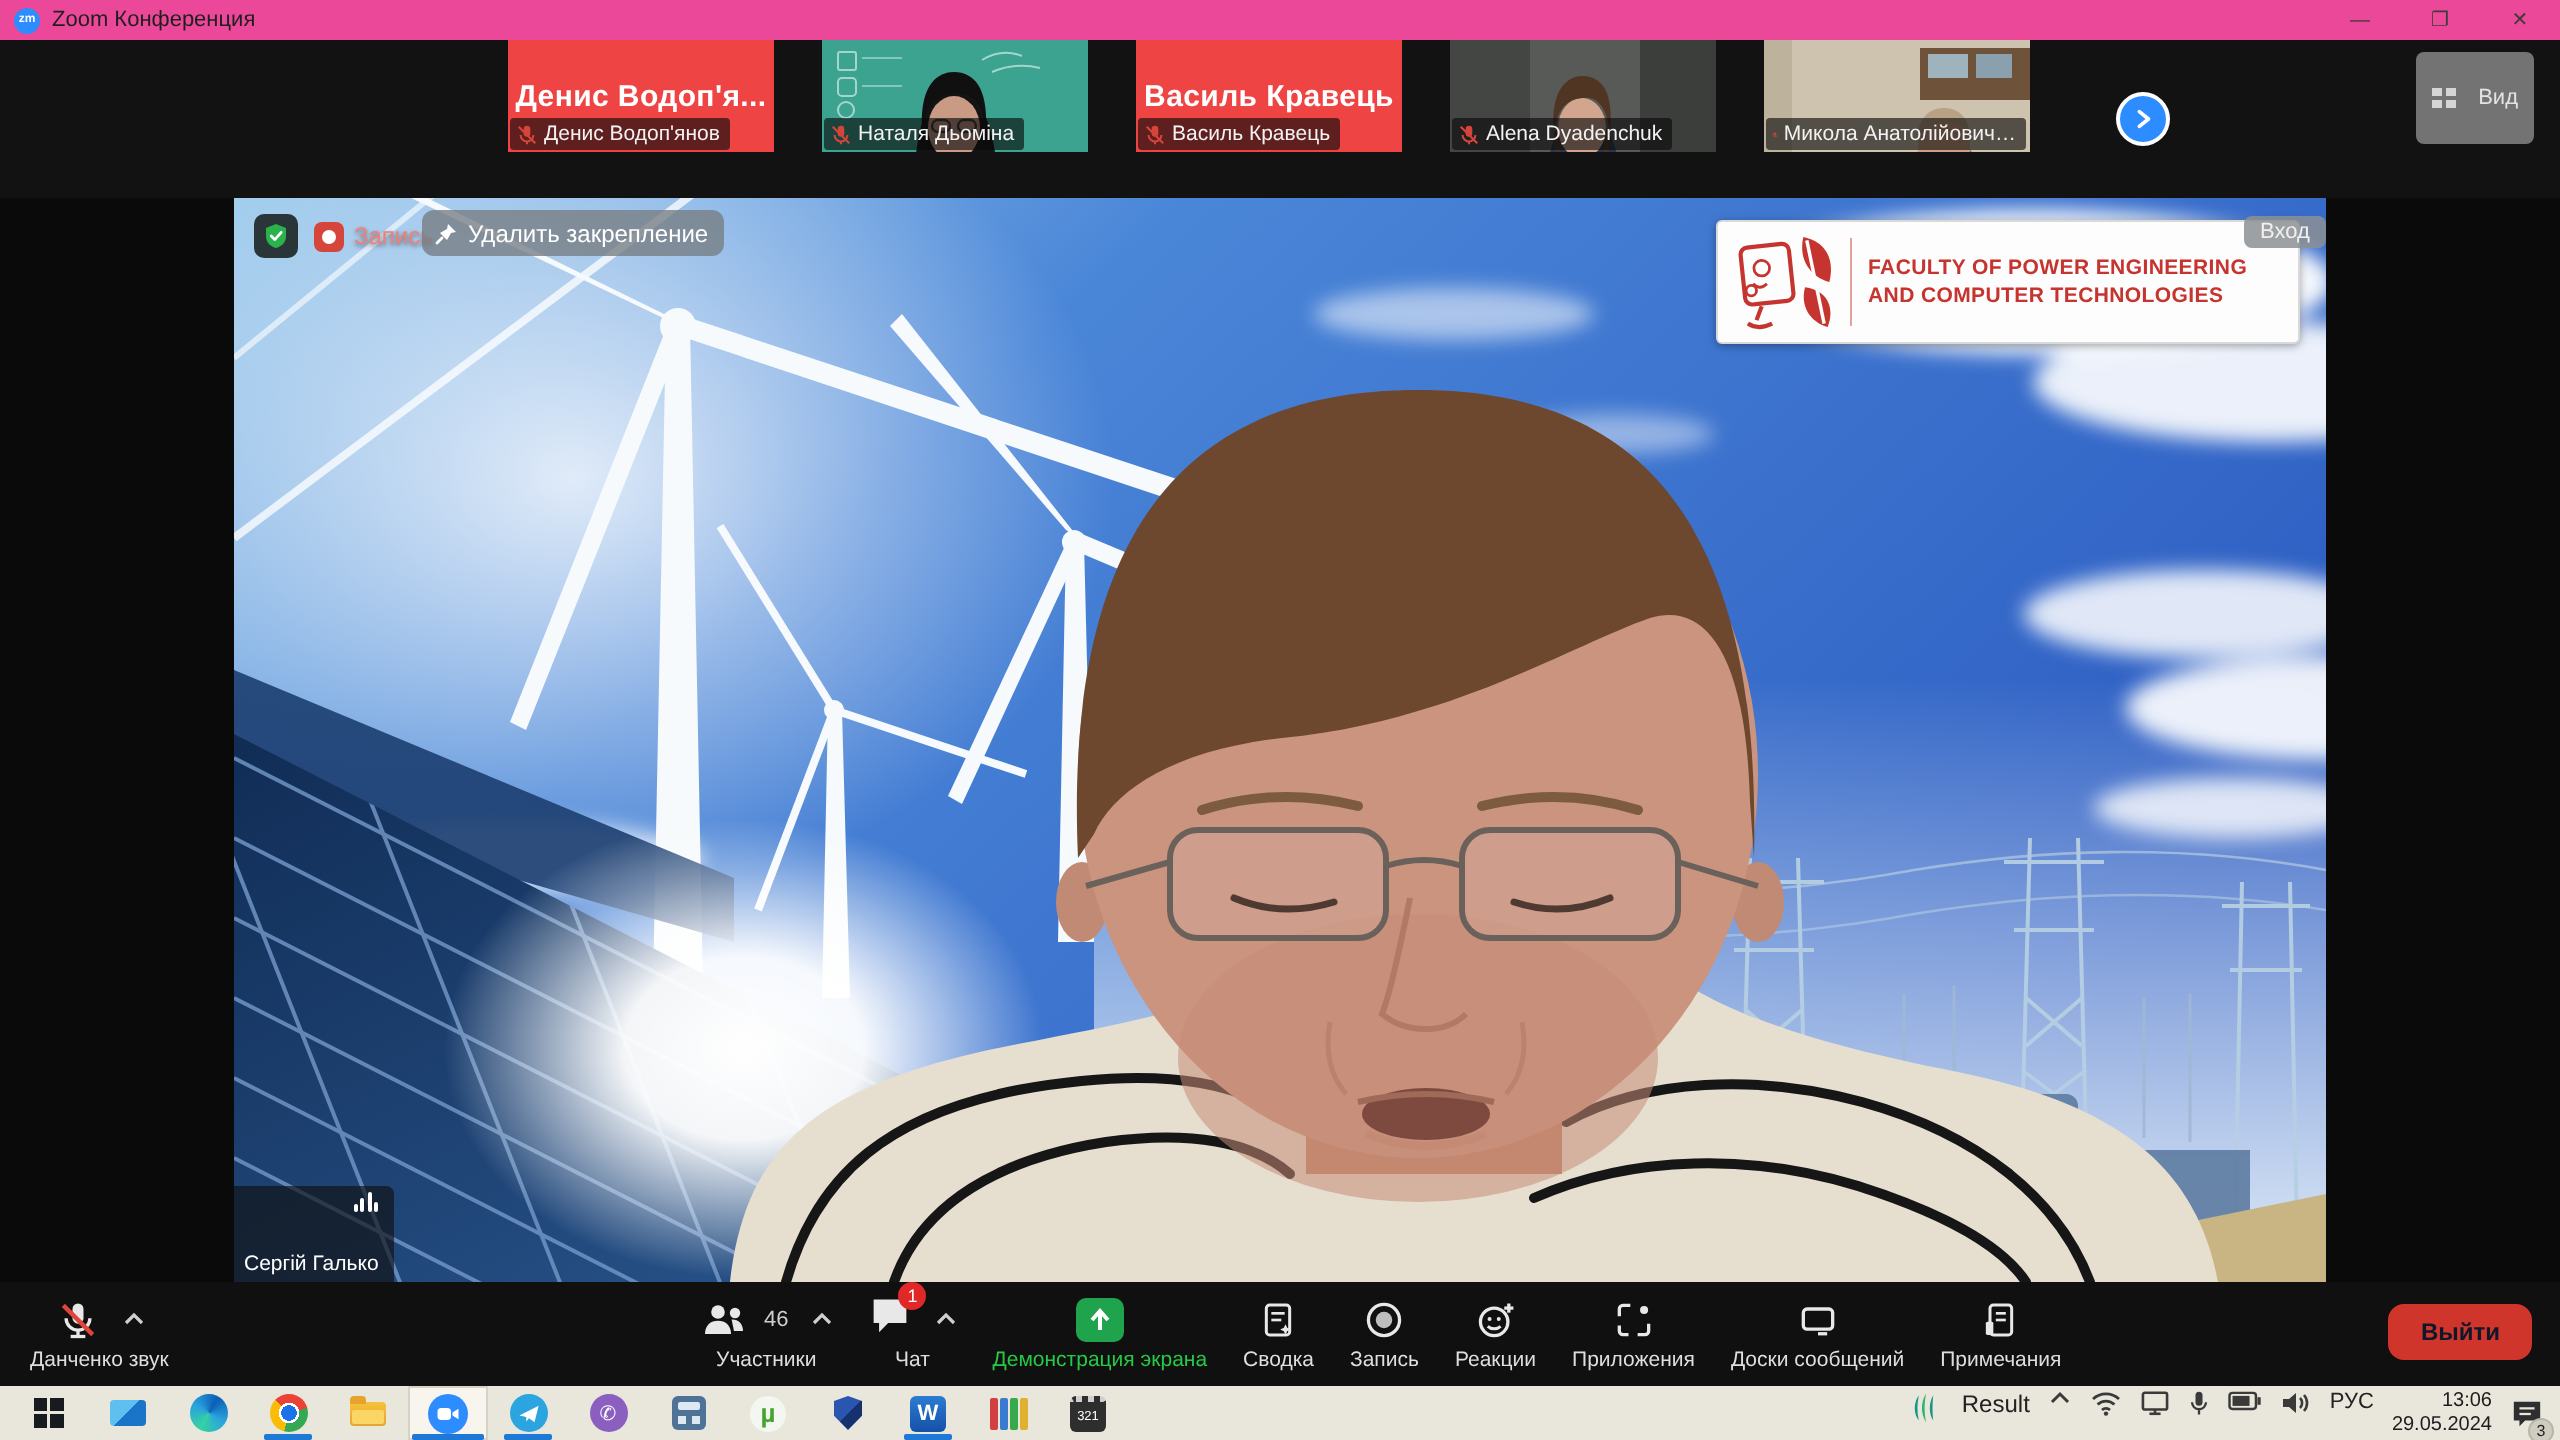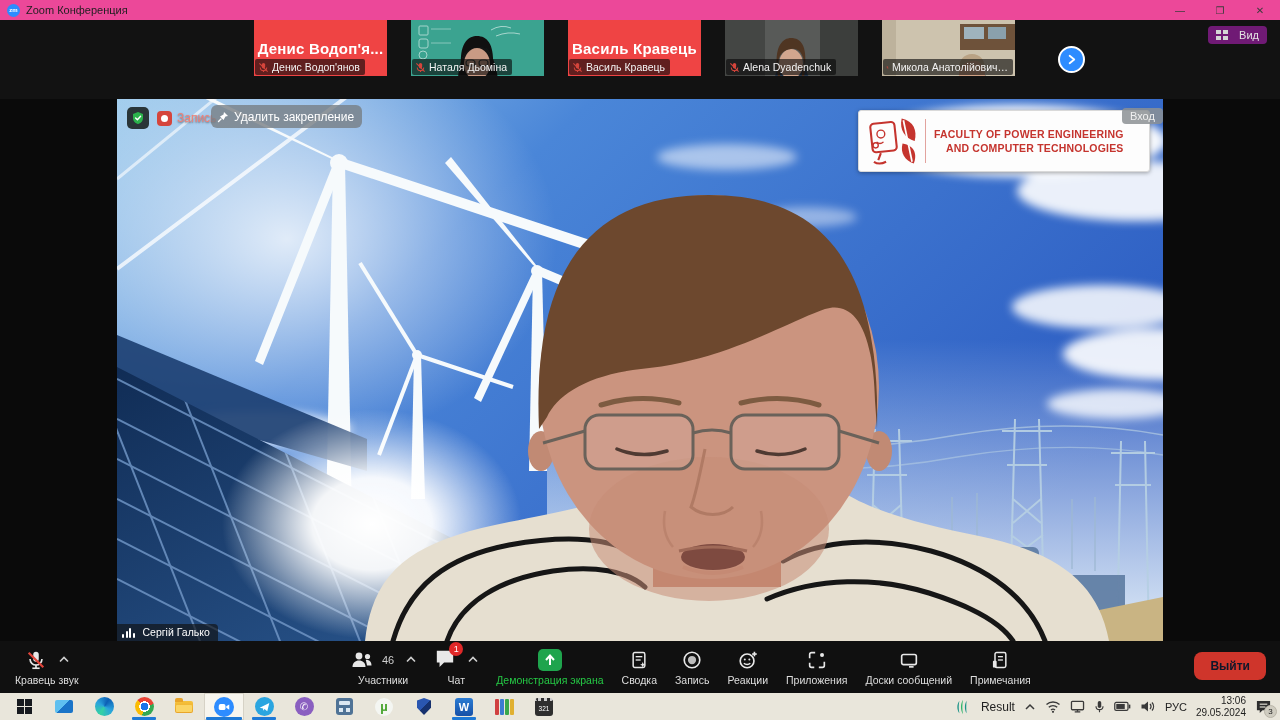--- a/index.html
+++ b/index.html
@@ -14,39 +14,39 @@
   .win-btn{width:40px;height:20px;display:flex;align-items:center;justify-content:center;font-size:10px;color:#3c3c3c;}
 
   
   .filmstrip{position:absolute;top:20px;left:0;width:1280px;height:79px;background:#121212;}
   .tiles{position:absolute;left:232px;top:0;height:79px;display:flex;gap:2px;}
   .tile{width:133px;height:56px;position:relative;background:#ef4444;overflow:hidden;flex:none;margin-left:22px;}
   .tile svg.av{position:absolute;left:0;top:0;}
   .bigname{position:absolute;inset:0;display:flex;align-items:center;justify-content:center;color:#fff;font-weight:bold;font-size:15px;white-space:nowrap;letter-spacing:.2px;}
   .namepill{position:absolute;left:1px;bottom:1px;background:rgba(8,8,8,.62);border-radius:2px;padding:2px 5px 2px 3px;display:flex;align-items:center;gap:3px;font-size:10.5px;color:#f2f2f2;white-space:nowrap;max-width:130px;overflow:hidden;}
   .next-btn{position:absolute;left:1058px;top:26px;width:27px;height:27px;border-radius:50%;background:#2D8CFF;display:flex;align-items:center;justify-content:center;border:2px solid #fff;}
-  .view-btn{position:absolute;right:13px;top:6px;background:#701a75;border-radius:4px;color:#e3e3e3;font-size:11px;padding:3px 8px;display:flex;gap:11px;align-items:center;}
+  .view-btn{position:absolute;right:13px;top:6px;background:#737373;border-radius:4px;color:#e3e3e3;font-size:11px;padding:17px 8px;display:flex;gap:11px;align-items:center;}
 
   
   .stage{position:absolute;top:99px;left:0;width:1280px;height:542px;background:#0a0a0a;}
   .video{position:absolute;left:117px;top:0;width:1046px;height:542px;overflow:hidden;background:#3c79d2;}
   .ov{position:absolute;}
   .rec-row{left:10px;top:8px;display:flex;align-items:center;gap:8px;}
   .shield{width:22px;height:22px;background:rgba(20,26,24,.85);border-radius:5px;display:flex;align-items:center;justify-content:center;}
   .rec-ind{display:flex;align-items:center;gap:5px;}
   .rec-icon{width:15px;height:15px;border-radius:4px;background:#d5453c;display:flex;align-items:center;justify-content:center;}
   .rec-dot{width:7px;height:7px;border-radius:50%;background:#fff;}
   .rec-label{font-size:12px;color:#ef8078;text-shadow:0 1px 2px rgba(0,0,0,.5);}
   .unpin{left:94px;top:6px;height:23px;border-radius:6px;background:rgba(118,124,130,.78);color:#fff;font-size:12px;display:flex;align-items:center;gap:5px;padding:0 8px 0 6px;}
   .banner{left:741px;top:11px;width:292px;height:62px;background:#fdfdfd;border:1px solid #d9d9d9;border-radius:3px;display:flex;align-items:center;padding:4px 8px;box-shadow:0 1px 4px rgba(0,0,0,.35);}
   .banner-divider{width:1px;height:44px;background:#e2a39e;margin:0 8px 0 6px;}
-  .banner-text{display:flex;flex-direction:column;gap:2px;align-items:flex-end;}
+  .banner-text{display:flex;flex-direction:column;gap:2px;}
   .banner-line{font-size:10.5px;font-weight:bold;color:#c5342e;letter-spacing:.2px;line-height:1.15;}
   .entry-tag{left:1005px;top:9px;background:rgba(140,144,148,.85);color:#f0f0f0;font-size:11px;padding:2px 8px;border-radius:4px;z-index:5;}
-  .speaker-pill{left:0;bottom:0;background:rgba(16,16,16,.66);color:#fff;font-size:10.5px;padding:2px 8px 3px 5px;display:flex;align-items:flex-end;gap:8px;border-radius:0 4px 0 0;}
+  .speaker-pill{left:0;bottom:0;background:rgba(16,16,16,.66);color:#fff;font-size:10.5px;padding:2px 8px 3px 5px;display:flex;align-items:flex-end;gap:20px;border-radius:0 4px 0 0;flex-direction:column;}
   .bars{display:flex;align-items:flex-end;gap:1.5px;height:11px;}
   .bars i{display:block;width:2px;background:#fff;border-radius:1px;}
 
   
   .toolbar{position:absolute;top:641px;left:0;width:1280px;height:52px;background:#101010;}
   .tb-left{position:absolute;left:6px;top:0;height:52px;display:flex;}
   .tb-center{position:absolute;left:341px;top:0;height:52px;display:flex;}
   .tb-item{display:flex;flex-direction:column;align-items:center;justify-content:center;height:52px;padding:0 9px;gap:4px;}
   .tb-iconrow{display:flex;align-items:center;gap:12px;height:22px;}
   .tb-label{font-size:10.5px;color:#dedede;line-height:1;white-space:nowrap;}
@@ -57,21 +57,21 @@
   .badge{position:absolute;top:-6px;right:-7px;background:#e02828;color:#fff;font-size:9px;min-width:14px;height:14px;border-radius:7px;display:flex;align-items:center;justify-content:center;padding:0 3px;}
   .leave-btn{position:absolute;right:14px;top:11px;background:#cf352b;color:#0f172a;font-size:12px;font-weight:bold;padding:7px 16px;border-radius:8px;}
 
   
   .taskbar{position:absolute;top:693px;left:0;width:1280px;height:27px;background:#e9e6db;display:flex;align-items:center;}
   .task-icons{display:flex;align-items:center;height:27px;margin-left:4px;}
   .task-slot{width:40px;height:27px;display:flex;align-items:center;justify-content:center;position:relative;flex:none;}
   .task-slot.active{background:#f7f5ee;box-shadow:inset 0 0 0 1px #d6d2c6;}
   .runline{position:absolute;bottom:0;left:8px;right:8px;height:3px;background:#1e79d6;border-radius:1px;}
   .task-slot.active .runline{left:2px;right:2px;}
-  .tray{margin-left:auto;display:flex;align-items:center;gap:9px;padding-right:8px;}
+  .tray{margin-left:auto;display:flex;gap:9px;padding-right:8px;}
   .tray .txt{font-size:11px;color:#222;}
   .clock{font-size:10px;text-align:right;line-height:1.2;color:#1d1d1d;}
   .notif{position:relative;display:flex;align-items:center;}
   .notif-badge{position:absolute;right:-5px;bottom:-3px;width:13px;height:13px;border-radius:50%;background:#cfccc0;color:#222;font-size:8px;display:flex;align-items:center;justify-content:center;border:1px solid #b9b5a8;}
 
   
   .winlogo{width:15px;height:15px;background-image:
     linear-gradient(to right, transparent 45%, #e9e6db 45% 55%, transparent 55%),
     linear-gradient(to bottom, transparent 45%, #e9e6db 45% 55%, transparent 55%),
     linear-gradient(#171a1f,#171a1f);}
@@ -450,21 +450,21 @@
               <rect x="9" y="3" width="6" height="11" rx="3" fill="#e8e8e8"></rect>
               <path d="M5.5 11a6.5 6.5 0 0 0 13 0" stroke="#e8e8e8" stroke-width="1.8" fill="none"></path>
               <line x1="12" y1="17.5" x2="12" y2="21" stroke="#e8e8e8" stroke-width="1.8"></line>
               <line x1="8" y1="21" x2="16" y2="21" stroke="#e8e8e8" stroke-width="1.8"></line>
               <line x1="4" y1="4" x2="20" y2="20" stroke="#e0443a" stroke-width="2.4"></line>
             </svg>
           <svg width="10" height="7" viewBox="0 0 10 7">
               <polyline points="1,5.5 5,1.5 9,5.5" fill="none" stroke="#cfcfcf" stroke-width="1.6"></polyline>
             </svg>
         </div>
-        <div class="tb-label">Кравець звук</div>
+        <div class="tb-label">Данченко звук</div>
       </div>
     </div>
 
     <div class="tb-center">
       <div class="tb-item">
         <div class="tb-iconrow">
           <svg width="24" height="20" viewBox="0 0 24 20">
               <circle cx="9" cy="6" r="3.4" fill="#e8e8e8"></circle>
               <path d="M2.5 17 C2.5 12.6 5.4 10.4 9 10.4 C12.6 10.4 15.5 12.6 15.5 17 Z" fill="#e8e8e8"></path>
               <circle cx="17.5" cy="6.5" r="2.6" fill="#e8e8e8"></circle>

